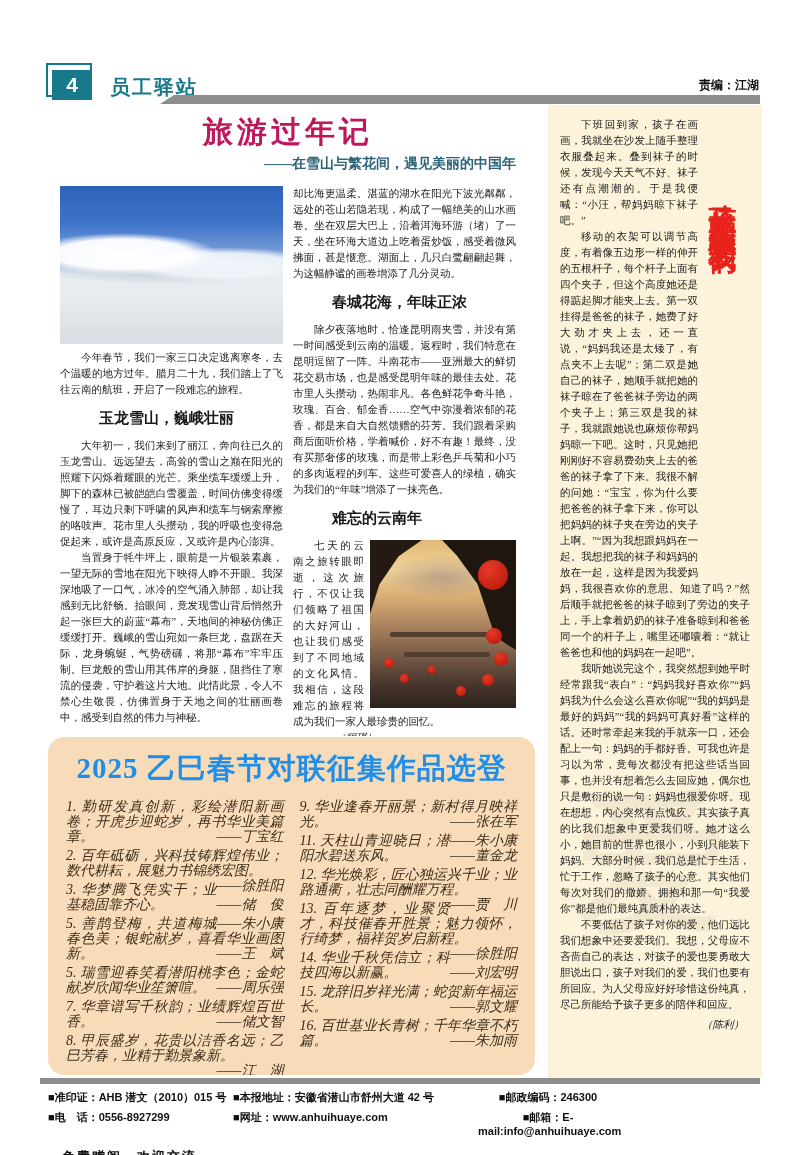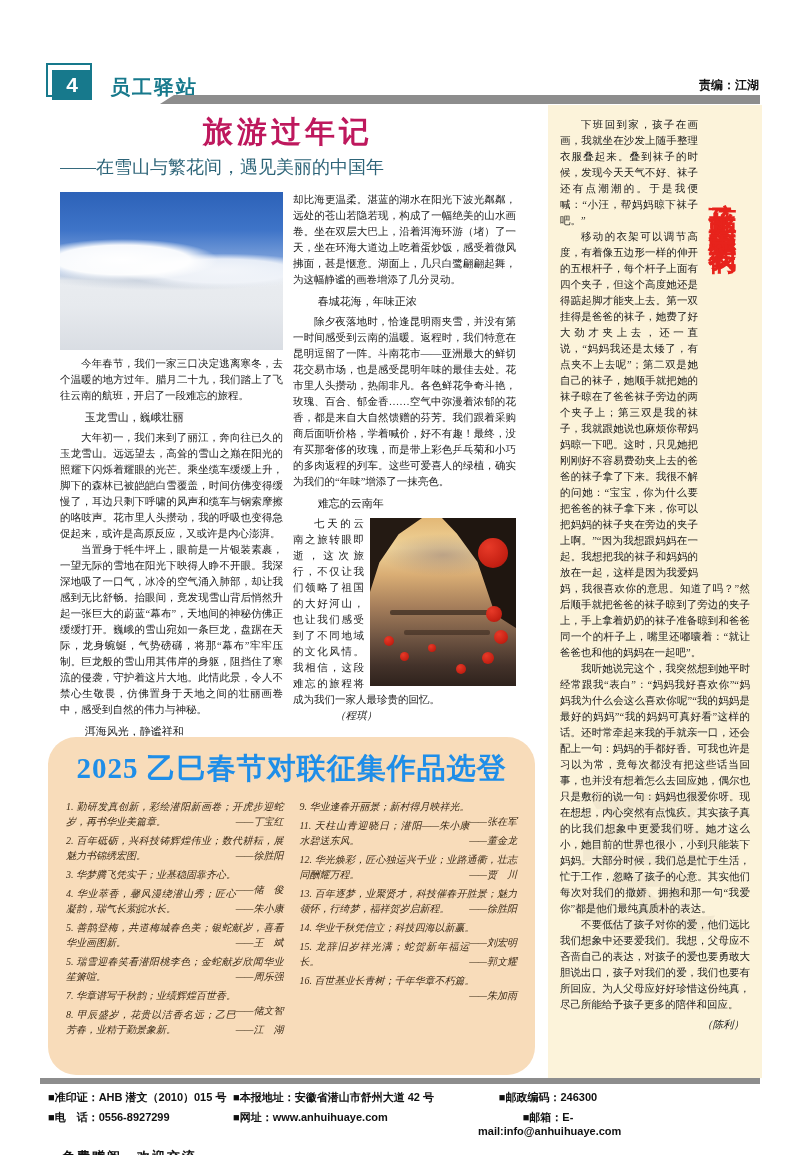--- a/index.html
+++ b/index.html
@@ -29,26 +29,26 @@
     font-size:12px; color:#111; font-weight:bold;
   }
   .hdr-rule {
     position:absolute; left:160px; top:95px; width:600px; height:9px;
     background:#8d8d8d; clip-path:polygon(14px 0,100% 0,100% 100%,0 100%);
   }
 
   
   .art1 { position:absolute; left:60px; top:112px; width:456px; height:624px; overflow:hidden; }
   .art1-title { margin:0; text-align:center; font-size:30px; font-weight:bold; color:#be185d; letter-spacing:4px; }
-  .art1-sub { margin:2px 0 0 0; text-align:left; font-size:18px; font-weight:normal; color:#2d6478; }
+  .art1-sub { margin:2px 0 0 0; text-align:right; font-size:14px; font-weight:bold; color:#2d6478; }
   .cols { display:flex; gap:10px; margin-top:13px; }
   .col { width:223px; font-size:10.5px; line-height:16px; }
   .col p { margin:0; text-align:justify; text-indent:2em; }
   .col p.noindent { text-indent:0; }
-  .col .sec { margin:5px; font-weight:normal; text-indent:1.8em; font-size:11px; line-height:16px; }
+  .col .sec { margin:12px; font-weight:bold; text-indent:1.8em; font-size:15px; line-height:16px; }
   .col .sig { text-indent:4em; font-style:italic; }
 
   .photo-snow {
     width:223px; height:158px; margin-bottom:6px;
     background:
       radial-gradient(55% 17% at 28% 43%, #ffffff 0%, rgba(255,255,255,.95) 55%, rgba(255,255,255,0) 78%),
       radial-gradient(62% 15% at 73% 50%, #f2f5fa 0%, rgba(242,245,250,.9) 50%, rgba(242,245,250,0) 74%),
       radial-gradient(85% 13% at 50% 53%, #b9c4d4 0%, rgba(185,196,212,0) 72%),
       linear-gradient(180deg, #2d62b8 0%, #3e74c8 24%, #7ba0da 43%, #a8bfe2 50%, #e9ecf0 56%, #e7eaee 72%, #d9dde3 100%);
   }
@@ -79,26 +79,26 @@
   }
   .art2 .sig2 { text-align:right; text-indent:0; padding-right:6px; margin-top:4px; font-style:italic; }
   .watermark {
     position:absolute; left:28px; top:660px; font-size:150px; color:rgba(120,100,80,.07);
     font-weight:bold; z-index:1; pointer-events:none;
   }
 
   
   .couplets {
     position:absolute; left:48px; top:737px; width:487px; height:338px;
-    background:#f8dcba; border-radius:28px; box-sizing:border-box; padding:10px 18px; overflow:hidden;
+    background:#f8dcba; border-radius:16px; box-sizing:border-box; padding:10px 18px; overflow:hidden;
   }
   .coup-title { margin:2px 0 10px 0; text-align:center; font-size:29px; font-weight:bold; color:#1f8ee8; letter-spacing:1px; }
   .coup-cols { display:flex; gap:16px; }
   .coup-col { width:218px; }
-  .coup-item { margin:0 0 4px 0; font-size:10px; line-height:15px; font-style:italic; color:#3b2b18; text-align:justify; }
+  .coup-item { margin:0 0 4px 0; font-size:14px; line-height:15px; font-style:italic; color:#3b2b18; text-align:justify; }
   .coup-item .author { float:right; font-style:italic; }
 
   
   .foot-rule { position:absolute; left:40px; top:1078px; width:720px; height:6px; background:#8d8d8d; }
   .footer {
     position:absolute; left:48px; top:1090px; width:704px;
     font-family:"Liberation Sans",sans-serif; font-size:11px; font-weight:bold; color:#111;
   }
   .foot-left { display:inline-block; vertical-align:top; width:570px; }
   .foot-row { display:flex; margin-bottom:5px; }
@@ -170,21 +170,21 @@
     <p class="sig2">（陈利）</p>
   </div>
 
   <div class="couplets">
     <h2 class="coup-title">2025 乙巳春节对联征集作品选登</h2>
     <div class="coup-cols">
       <div class="coup-col">
         <p class="coup-item"><span>1. 勤研发真创新，彩绘潜阳新画卷；开虎步迎蛇岁，再书华业美篇章。</span><span class="author">——丁宝红</span></p>
         <p class="coup-item"><span>2. 百年砥砺，兴科技铸辉煌伟业；数代耕耘，展魅力书锦绣宏图。</span><span class="author">——徐胜阳</span></p>
         <p class="coup-item"><span>3. 华梦腾飞凭实干；业基稳固靠齐心。</span><span class="author">——储　俊</span></p>
-        <p class="coup-item"><span>4. 华业萃香，馨风漫绕潜山秀；匠心凝韵，瑞气长萦皖水长。</span><span class="author">——朱小康</span></p>
+        <p class="coup-item"><span class="author">——朱小康</span></p>
         <p class="coup-item"><span>5. 善鹊登梅，共道梅城春色美；银蛇献岁，喜看华业画图新。</span><span class="author">——王　斌</span></p>
         <p class="coup-item"><span>5. 瑞雪迎春笑看潜阳桃李色；金蛇献岁欣闻华业笙箫喧。</span><span class="author">——周乐强</span></p>
         <p class="coup-item"><span>7. 华章谱写千秋韵；业绩辉煌百世香。</span><span class="author">——储文智</span></p>
         <p class="coup-item"><span>8. 甲辰盛岁，花贵以洁香名远；乙巳芳春，业精于勤景象新。</span><span class="author">——江　湖</span></p>
       </div>
       <div class="coup-col">
         <p class="coup-item"><span>9. 华业逢春开丽景；新村得月映祥光。</span><span class="author">——张在军</span></p>
         <p class="coup-item"><span class="author">——朱小康</span></p>
         <p class="coup-item"><span>11. 天柱山青迎晓日；潜阳水碧送东风。</span><span class="author">——董金龙</span></p>
         <p class="coup-item"><span>12. 华光焕彩，匠心独运兴千业；业路通衢，壮志同酬耀万程。</span><span class="author">——贾　川</span></p>

